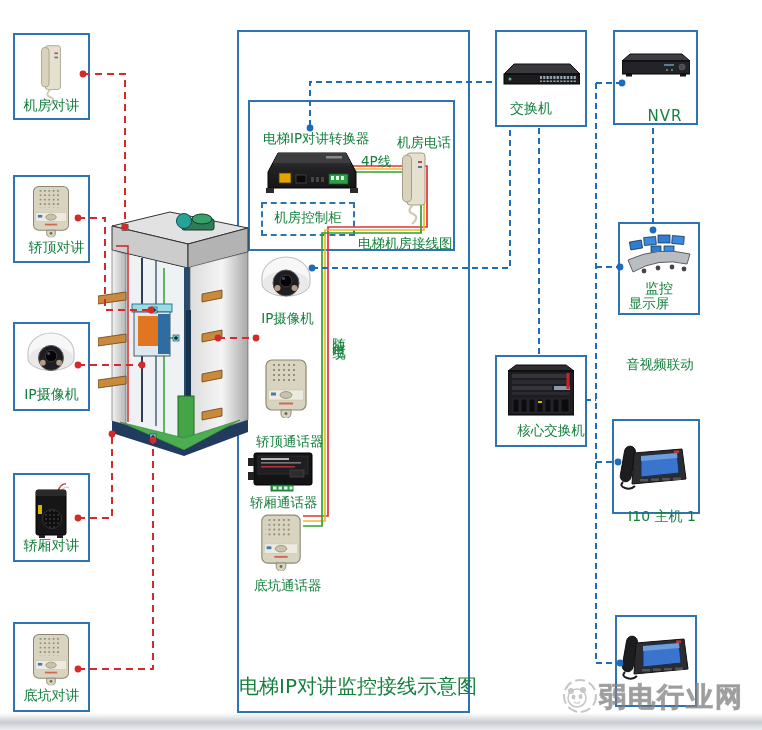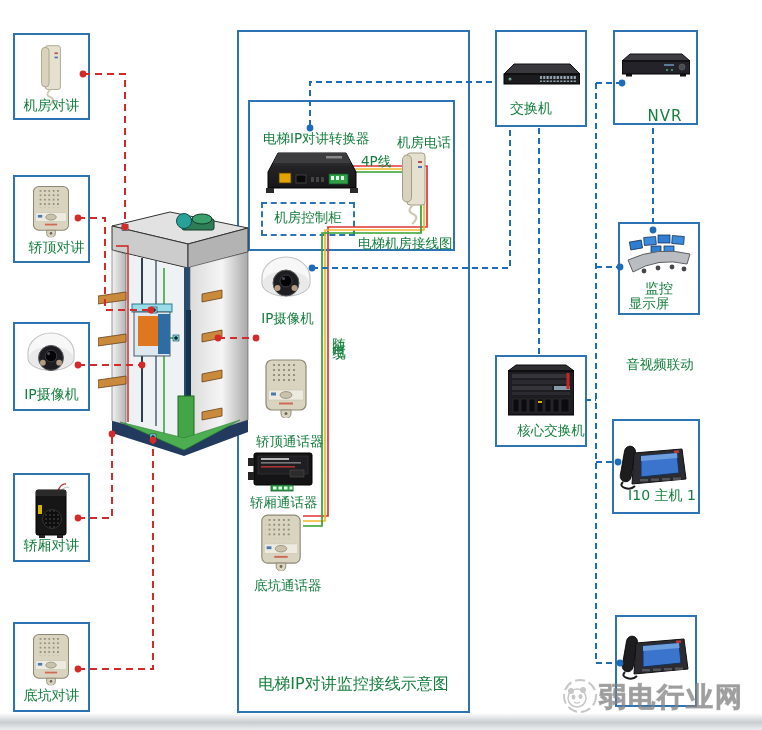--- a/index.html
+++ b/index.html
@@ -362,29 +362,29 @@
   <div class="lbl" style="left:361px;top:154px;font-size:13.5px">4P线</div>
   <div class="lbl" style="left:397px;top:135px;font-size:13.5px">机房电话</div>
   <div class="lbl ctr" style="left:261px;top:210px;width:94px;font-size:13.5px">机房控制柜</div>
   <div class="lbl" style="left:358px;top:236px;font-size:13.5px">电梯机房接线图</div>
 
   <div class="lbl ctr" style="left:250px;top:311px;width:75px;font-size:13.5px">IP摄像机</div>
   <div class="lbl vtext" style="left:331px;top:327px;font-size:13.5px">随行电缆</div>
   <div class="lbl" style="left:256px;top:434px;font-size:13.5px">轿顶通话器</div>
   <div class="lbl" style="left:250px;top:495px;font-size:13.5px">轿厢通话器</div>
   <div class="lbl" style="left:254px;top:578px;font-size:13.5px">底坑通话器</div>
-  <div class="lbl ctr" style="left:239px;top:675px;width:229px;font-size:16px">电梯IP对讲监控接线示意图</div>
+  <div class="lbl ctr" style="left:239px;top:675px;width:229px;font-size:20px">电梯IP对讲监控接线示意图</div>
 
   <div class="lbl ctr" style="left:495px;top:100px;width:72px">交换机</div>
   <div class="lbl ctr" style="left:613px;top:108px;width:104px;font-size:15px;letter-spacing:1px">NVR</div>
   <div class="lbl ctr" style="left:618px;top:280px;width:82px;font-size:14px">监控</div>
   <div class="lbl ctr" style="left:618px;top:296px;width:62px;font-size:13.5px">显示屏</div>
   <div class="lbl ctr" style="left:610px;top:357px;width:100px;font-size:13.5px">音视频联动</div>
   <div class="lbl ctr" style="left:495px;top:423px;width:112px;font-size:13.5px">核心交换机</div>
-  <div class="lbl ctr" style="left:612px;top:487px;width:100px">I10 主机 1</div>
+  <div class="lbl ctr" style="left:612px;top:508px;width:100px">I10 主机 1</div>
 
   <svg class="dev" style="left:560px;top:676px;opacity:0.55" width="40" height="40" viewBox="0 0 40 40">
     <circle cx="20" cy="20" r="16" fill="none" stroke="#9a9a9a" stroke-width="2" stroke-dasharray="10 4"></circle>
     <circle cx="17" cy="22" r="9" fill="#fff" stroke="#9a9a9a" stroke-width="1.5"></circle>
     <circle cx="11" cy="15" r="3" fill="#9a9a9a"></circle>
       <circle cx="23" cy="14" r="3" fill="#9a9a9a"></circle>
     <ellipse cx="13.5" cy="21" rx="2" ry="2.6" fill="#9a9a9a"></ellipse>
       <ellipse cx="20.5" cy="20.5" rx="2" ry="2.6" fill="#9a9a9a"></ellipse>
     <path d="M14,26 q3,2.5 6,0" fill="none" stroke="#9a9a9a" stroke-width="1.2"></path>
   </svg>

